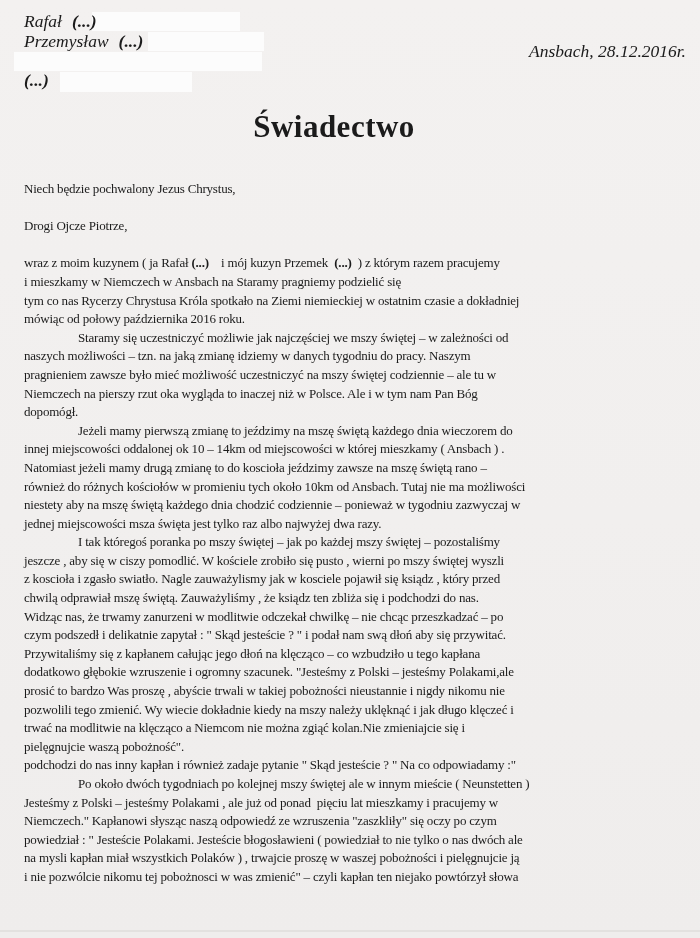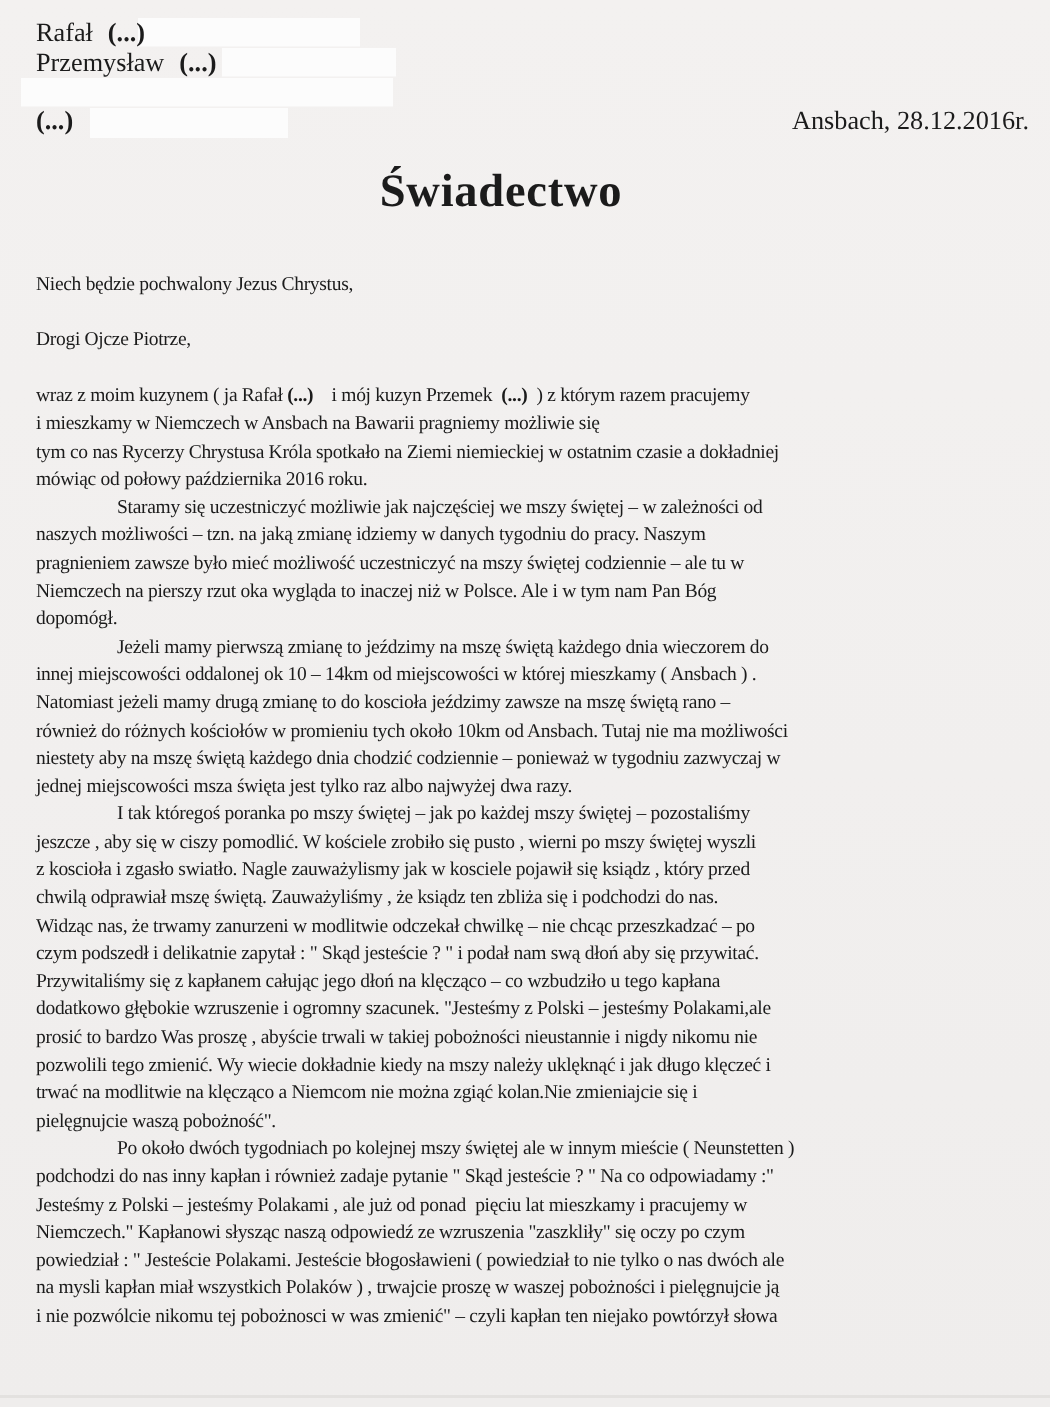--- a/index.html
+++ b/index.html
@@ -11,22 +11,22 @@
     color:#1b1b1b;
   }
   .b { font-weight:bold; }
   .redaction { position:absolute; background:#fcfcfc; z-index:1; }
   .r1 { left:92px;  top:12px; width:148px; height:19px; }
   .r2 { left:148px; top:32px; width:116px; height:19px; }
   .r3 { left:14px;  top:52px; width:248px; height:19px; }
   .r4 { left:60px;  top:72px; width:132px; height:20px; }
   .header {
     position:absolute; top:12px; left:24px; right:14px; z-index:2;
-    display:flex; justify-content:space-between; align-items:flex-end;
-    font-size:17.5px; line-height:19.5px;
+    display:flex; justify-content:space-between; align-items:center;
+    font-size:17.5px; line-height:19.5px;font-style:italic;
   }
   .author-line .gap { margin-left:10px; }
   .author-line3 { margin-top:20px; }
   .title {
     position:absolute; top:109px; left:0; width:100%; z-index:2;
     text-align:center; font-size:31px; font-weight:bold; letter-spacing:.5px;
     transform:translateX(-16px);
   }
   .body {
     position:absolute; left:24px; top:180px; width:664px; z-index:2;
@@ -57,21 +57,21 @@
 
   <div class="title">Świadectwo</div>
 
   <div class="body fit">
     <div class="line">Niech będzie pochwalony Jezus Chrystus,</div>
     <div class="line"></div>
     <div class="line">Drogi Ojcze Piotrze,</div>
     <div class="line"></div>
     <div>
         <div class="line"><span>wraz z moim kuzynem ( ja Rafał </span><span class="b">(...)</span><span>    i mój kuzyn Przemek  </span><span class="b">(...)</span><span>  ) z którym razem pracujemy</span></div>
-        <div class="line">i mieszkamy w Niemczech w Ansbach na Bawarii pragniemy możliwie się</div>
+        <div class="line">i mieszkamy w Niemczech w Ansbach na Staramy pragniemy podzielić się</div>
         <div class="line">tym co nas Rycerzy Chrystusa Króla spotkało na Ziemi niemieckiej w ostatnim czasie a dokładniej</div>
         <div class="line">mówiąc od połowy października 2016 roku.</div>
         <div class="line ind">Staramy się uczestniczyć możliwie jak najczęściej we mszy świętej – w zależności od</div>
         <div class="line">naszych możliwości – tzn. na jaką zmianę idziemy w danych tygodniu do pracy. Naszym</div>
         <div class="line">pragnieniem zawsze było mieć możliwość uczestniczyć na mszy świętej codziennie – ale tu w</div>
         <div class="line">Niemczech na pierszy rzut oka wygląda to inaczej niż w Polsce. Ale i w tym nam Pan Bóg</div>
         <div class="line">dopomógł.</div>
         <div class="line ind">Jeżeli mamy pierwszą zmianę to jeździmy na mszę świętą każdego dnia wieczorem do</div>
         <div class="line">innej miejscowości oddalonej ok 10 – 14km od miejscowości w której mieszkamy ( Ansbach ) .</div>
         <div class="line">Natomiast jeżeli mamy drugą zmianę to do koscioła jeździmy zawsze na mszę świętą rano –</div>
@@ -83,22 +83,22 @@
         <div class="line">z koscioła i zgasło swiatło. Nagle zauważylismy jak w kosciele pojawił się ksiądz , który przed</div>
         <div class="line">chwilą odprawiał mszę świętą. Zauważyliśmy , że ksiądz ten zbliża się i podchodzi do nas.</div>
         <div class="line">Widząc nas, że trwamy zanurzeni w modlitwie odczekał chwilkę – nie chcąc przeszkadzać – po</div>
         <div class="line">czym podszedł i delikatnie zapytał : " Skąd jesteście ? " i podał nam swą dłoń aby się przywitać.</div>
         <div class="line">Przywitaliśmy się z kapłanem całując jego dłoń na klęcząco – co wzbudziło u tego kapłana</div>
         <div class="line">dodatkowo głębokie wzruszenie i ogromny szacunek. "Jesteśmy z Polski – jesteśmy Polakami,ale</div>
         <div class="line">prosić to bardzo Was proszę , abyście trwali w takiej pobożności nieustannie i nigdy nikomu nie</div>
         <div class="line">pozwolili tego zmienić. Wy wiecie dokładnie kiedy na mszy należy uklęknąć i jak długo klęczeć i</div>
         <div class="line">trwać na modlitwie na klęcząco a Niemcom nie można zgiąć kolan.Nie zmieniajcie się i</div>
         <div class="line">pielęgnujcie waszą pobożność".</div>
+        <div class="line">podchodzi do nas inny kapłan i również zadaje pytanie " Skąd jesteście ? " Na co odpowiadamy :"</div>
         <div class="line ind">Po około dwóch tygodniach po kolejnej mszy świętej ale w innym mieście ( Neunstetten )</div>
-        <div class="line">podchodzi do nas inny kapłan i również zadaje pytanie " Skąd jesteście ? " Na co odpowiadamy :"</div>
         <div class="line">Jesteśmy z Polski – jesteśmy Polakami , ale już od ponad  pięciu lat mieszkamy i pracujemy w</div>
         <div class="line">Niemczech." Kapłanowi słysząc naszą odpowiedź ze wzruszenia "zaszkliły" się oczy po czym</div>
         <div class="line">powiedział : " Jesteście Polakami. Jesteście błogosławieni ( powiedział to nie tylko o nas dwóch ale</div>
         <div class="line">na mysli kapłan miał wszystkich Polaków ) , trwajcie proszę w waszej pobożności i pielęgnujcie ją</div>
         <div class="line">i nie pozwólcie nikomu tej pobożnosci w was zmienić" – czyli kapłan ten niejako powtórzył słowa</div>
       </div>
   </div>
 
   <div class="scan-line"></div>
 </div>

